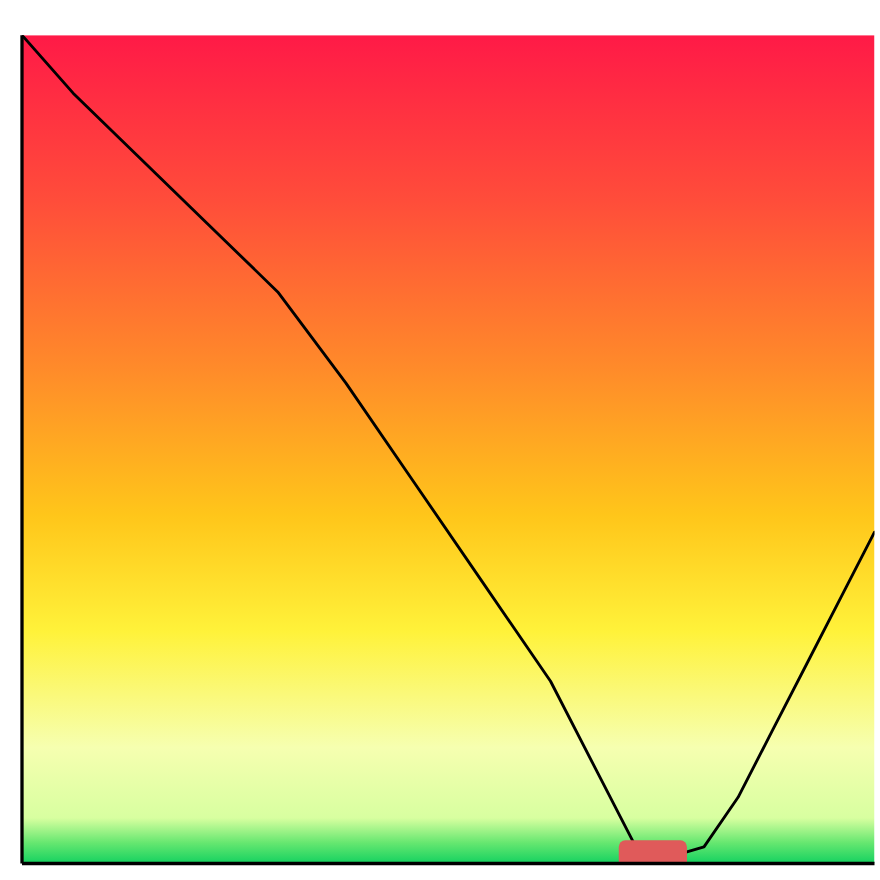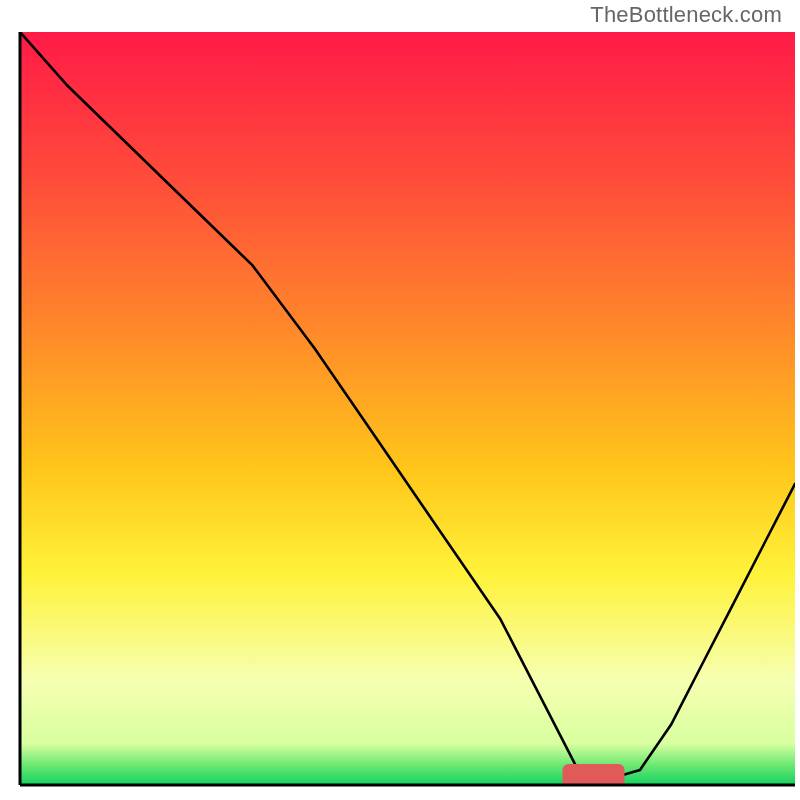--- a/index.html
+++ b/index.html
@@ -26,21 +26,20 @@
     color: #666;
     font-size: 22px;
     font-family: Arial, Helvetica, sans-serif;
     letter-spacing: 0.2px;
   }
 </style>
 </head>
 <body>
 
 <div class="wrap">
-  <div class="watermark">TheBottleneck.com</div>
   <svg id="chart-svg" width="800" height="800" viewBox="0 0 800 800">
     <defs>
       <linearGradient id="bg-grad" x1="0" y1="0" x2="0" y2="1">
           <stop offset="0%" stop-color="#ff1a47"></stop>
           <stop offset="20%" stop-color="#ff4d3a"></stop>
           <stop offset="40%" stop-color="#ff8a2a"></stop>
           <stop offset="57.99999999999999%" stop-color="#ffc61a"></stop>
           <stop offset="72%" stop-color="#fff23a"></stop>
           <stop offset="86%" stop-color="#f6ffb0"></stop>
           <stop offset="94.5%" stop-color="#d8ffa0"></stop>

